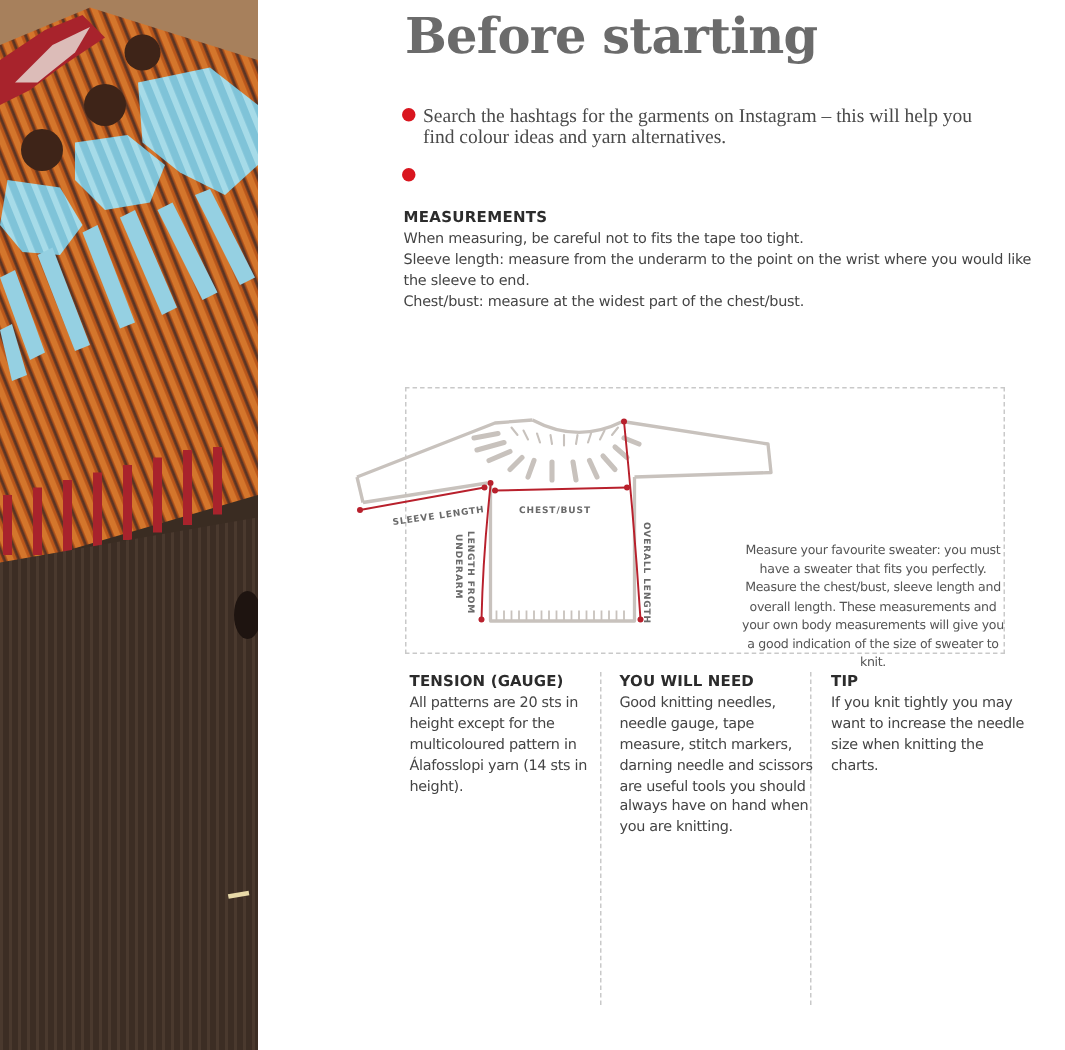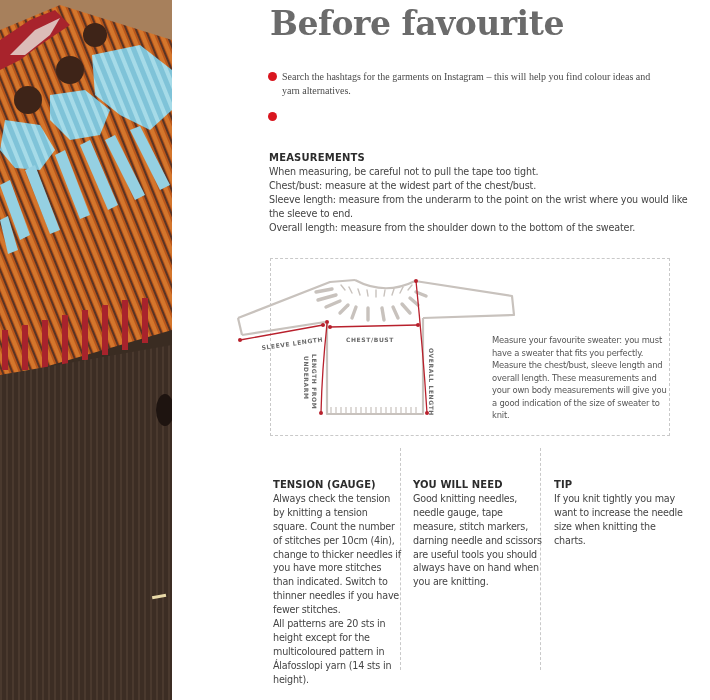--- a/index.html
+++ b/index.html
@@ -16,45 +16,45 @@
   
   .title {
     position: absolute; left: 270px; top: 4px;
     font-family: "DejaVu Serif", serif; font-weight: bold;
     font-size: 33px; letter-spacing: -0.5px; color: #6b6b6b;
   }
 
   
   .bullets { position: absolute; left: 268px; top: 70px; width: 400px; }
   .bullet { position: relative; padding-left: 14px; margin-bottom: 12px;
-    font-family: "Liberation Serif", serif; font-size: 10px; line-height: 14px; color: #4a4a4a; }
+    font-family: "Liberation Serif", serif; font-size: 13px; line-height: 14px; color: #4a4a4a; }
   .bullet .dot { position: absolute; left: 0; top: 2px; width: 9px; height: 9px; border-radius: 50%; background: #d9161f; }
 
   
-  .measure { position: absolute; left: 269px; top: 151px; width: 420px;
+  .measure { position: absolute; left: 269px; top: 139px; width: 420px;
     font-family: "DejaVu Sans", sans-serif; font-size: 9.6px; line-height: 13.9px; color: #444; letter-spacing: -0.15px; }
   .measure h3 { font-size: 10px; font-weight: bold; color: #2c2c2c; letter-spacing: 0.2px; }
 
   
   .diagram {
     position: absolute; left: 270px; top: 258px; width: 400px; height: 178px;
     border: 1px dashed #c9c9c9;
   }
   .diagram-clip {
     position: absolute; left: 230px; top: 250px; width: 460px; height: 195px;
   }
   .diagram-note {
-    position: absolute; left: 492px; top: 334px; width: 180px;
-    font-family: "DejaVu Sans", sans-serif; font-size: 8.4px; line-height: 12.5px; color: #555; letter-spacing: -0.2px;
+    position: absolute; left: 492px; top: 360px; width: 180px;
+    font-family: "DejaVu Sans", sans-serif; font-size: 8.4px; line-height: 12.5px; color: #555; letter-spacing: -0.2px; text-align: center;
   }
 
   
   .cols { position: absolute; left: 270px; top: 448px; width: 420px; height: 222px; }
   .col { position: absolute; top: 0; height: 222px;
-    font-family: "DejaVu Sans", sans-serif; font-size: 9.6px; line-height: 13.9px; color: #444; letter-spacing: -0.2px; margin-top: 30px; }
+    font-family: "DejaVu Sans", sans-serif; font-size: 9.6px; line-height: 13.9px; color: #444; letter-spacing: -0.2px; }
   .col h3 { font-size: 10px; font-weight: bold; color: #2c2c2c; letter-spacing: 0.1px; }
   .col1 { left: 3px; width: 130px; }
   .col2 { left: 143px; width: 130px; }
   .col3 { left: 284px; width: 130px; }
   .divider { position: absolute; top: 448px; width: 0; height: 222px; border-left: 1px dashed #c9c9c9; }
   .divider.d1 { left: 400px; }
   .divider.d2 { left: 540px; }
 </style>
 </head>
 <body>
@@ -112,38 +112,37 @@
       <rect x="122" y="300" width="6" height="50"></rect>
       <rect x="142" y="298" width="6" height="45"></rect>
     </g>
 
     <path d="M0 375 L172 345 L172 700 L0 700 Z" fill="url(#body)"></path>
     <ellipse cx="165" cy="410" rx="9" ry="16" fill="#1e1410"></ellipse>
     <rect x="152" y="595" width="14" height="3" fill="#e8d9a8" transform="rotate(-10 159 596)"></rect>
   </svg>
 </div>
 
-<h1 class="title">Before favourite</h1>
+<h1 class="title">Before starting</h1>
 
 <div class="bullets">
   <div class="bullet">
     <span class="dot"></span>
     <span>Search the hashtags for the garments on Instagram – this will help you find colour ideas and yarn alternatives.</span>
   </div>
   <div class="bullet">
     <span class="dot"></span>
   </div>
 </div>
 
 <div class="measure">
   <h3>MEASUREMENTS</h3>
-  <div>When measuring, be careful not to pull the tape too tight.</div>
+  <div>When measuring, be careful not to fits the tape too tight.</div>
+  <div>Sleeve length: measure from the underarm to the point on the wrist where you would like the sleeve to end.</div>
   <div>Chest/bust: measure at the widest part of the chest/bust.</div>
-  <div>Sleeve length: measure from the underarm to the point on the wrist where you would like the sleeve to end.</div>
-  <div>Overall length: measure from the shoulder down to the bottom of the sweater.</div>
 </div>
 
 <div class="diagram"></div>
 <svg class="diagram-clip" width="460" height="195" viewBox="230 250 460 195" style="position:absolute;left:230px;top:250px;">
   <g fill="none" stroke="#c8c2bd" stroke-width="2.2" stroke-linejoin="round">
 
     <path d="M238 318 L330 282 L355 280"></path>
     <path d="M242 335 L325 322"></path>
     <path d="M238 318 L242 335"></path>
 
@@ -226,21 +225,20 @@
   </g>
 </svg>
 <div class="diagram-note">Measure your favourite sweater: you must have a sweater that fits you perfectly. Measure the chest/bust, sleeve length and overall length. These measurements and your own body measurements will give you a good indication of the size of sweater to knit.</div>
 
 <div class="divider d1"></div>
 <div class="divider d2"></div>
 
 <div class="cols">
   <div class="col col1">
     <h3>TENSION (GAUGE)</h3>
-    <div>Always check the tension by knitting a tension square. Count the number of stitches per 10cm (4in), change to thicker needles if you have more stitches than indicated. Switch to thinner needles if you have fewer stitches.</div>
     <div>All patterns are 20 sts in height except for the multicoloured pattern in Álafosslopi yarn (14 sts in height).</div>
   </div>
   <div class="col col2">
     <h3>YOU WILL NEED</h3>
     <div>Good knitting needles, needle gauge, tape measure, stitch markers, darning needle and scissors are useful tools you should always have on hand when you are knitting.</div>
   </div>
   <div class="col col3">
     <h3>TIP</h3>
     <div>If you knit tightly you may want to increase the needle size when knitting the charts.</div>
   </div>

